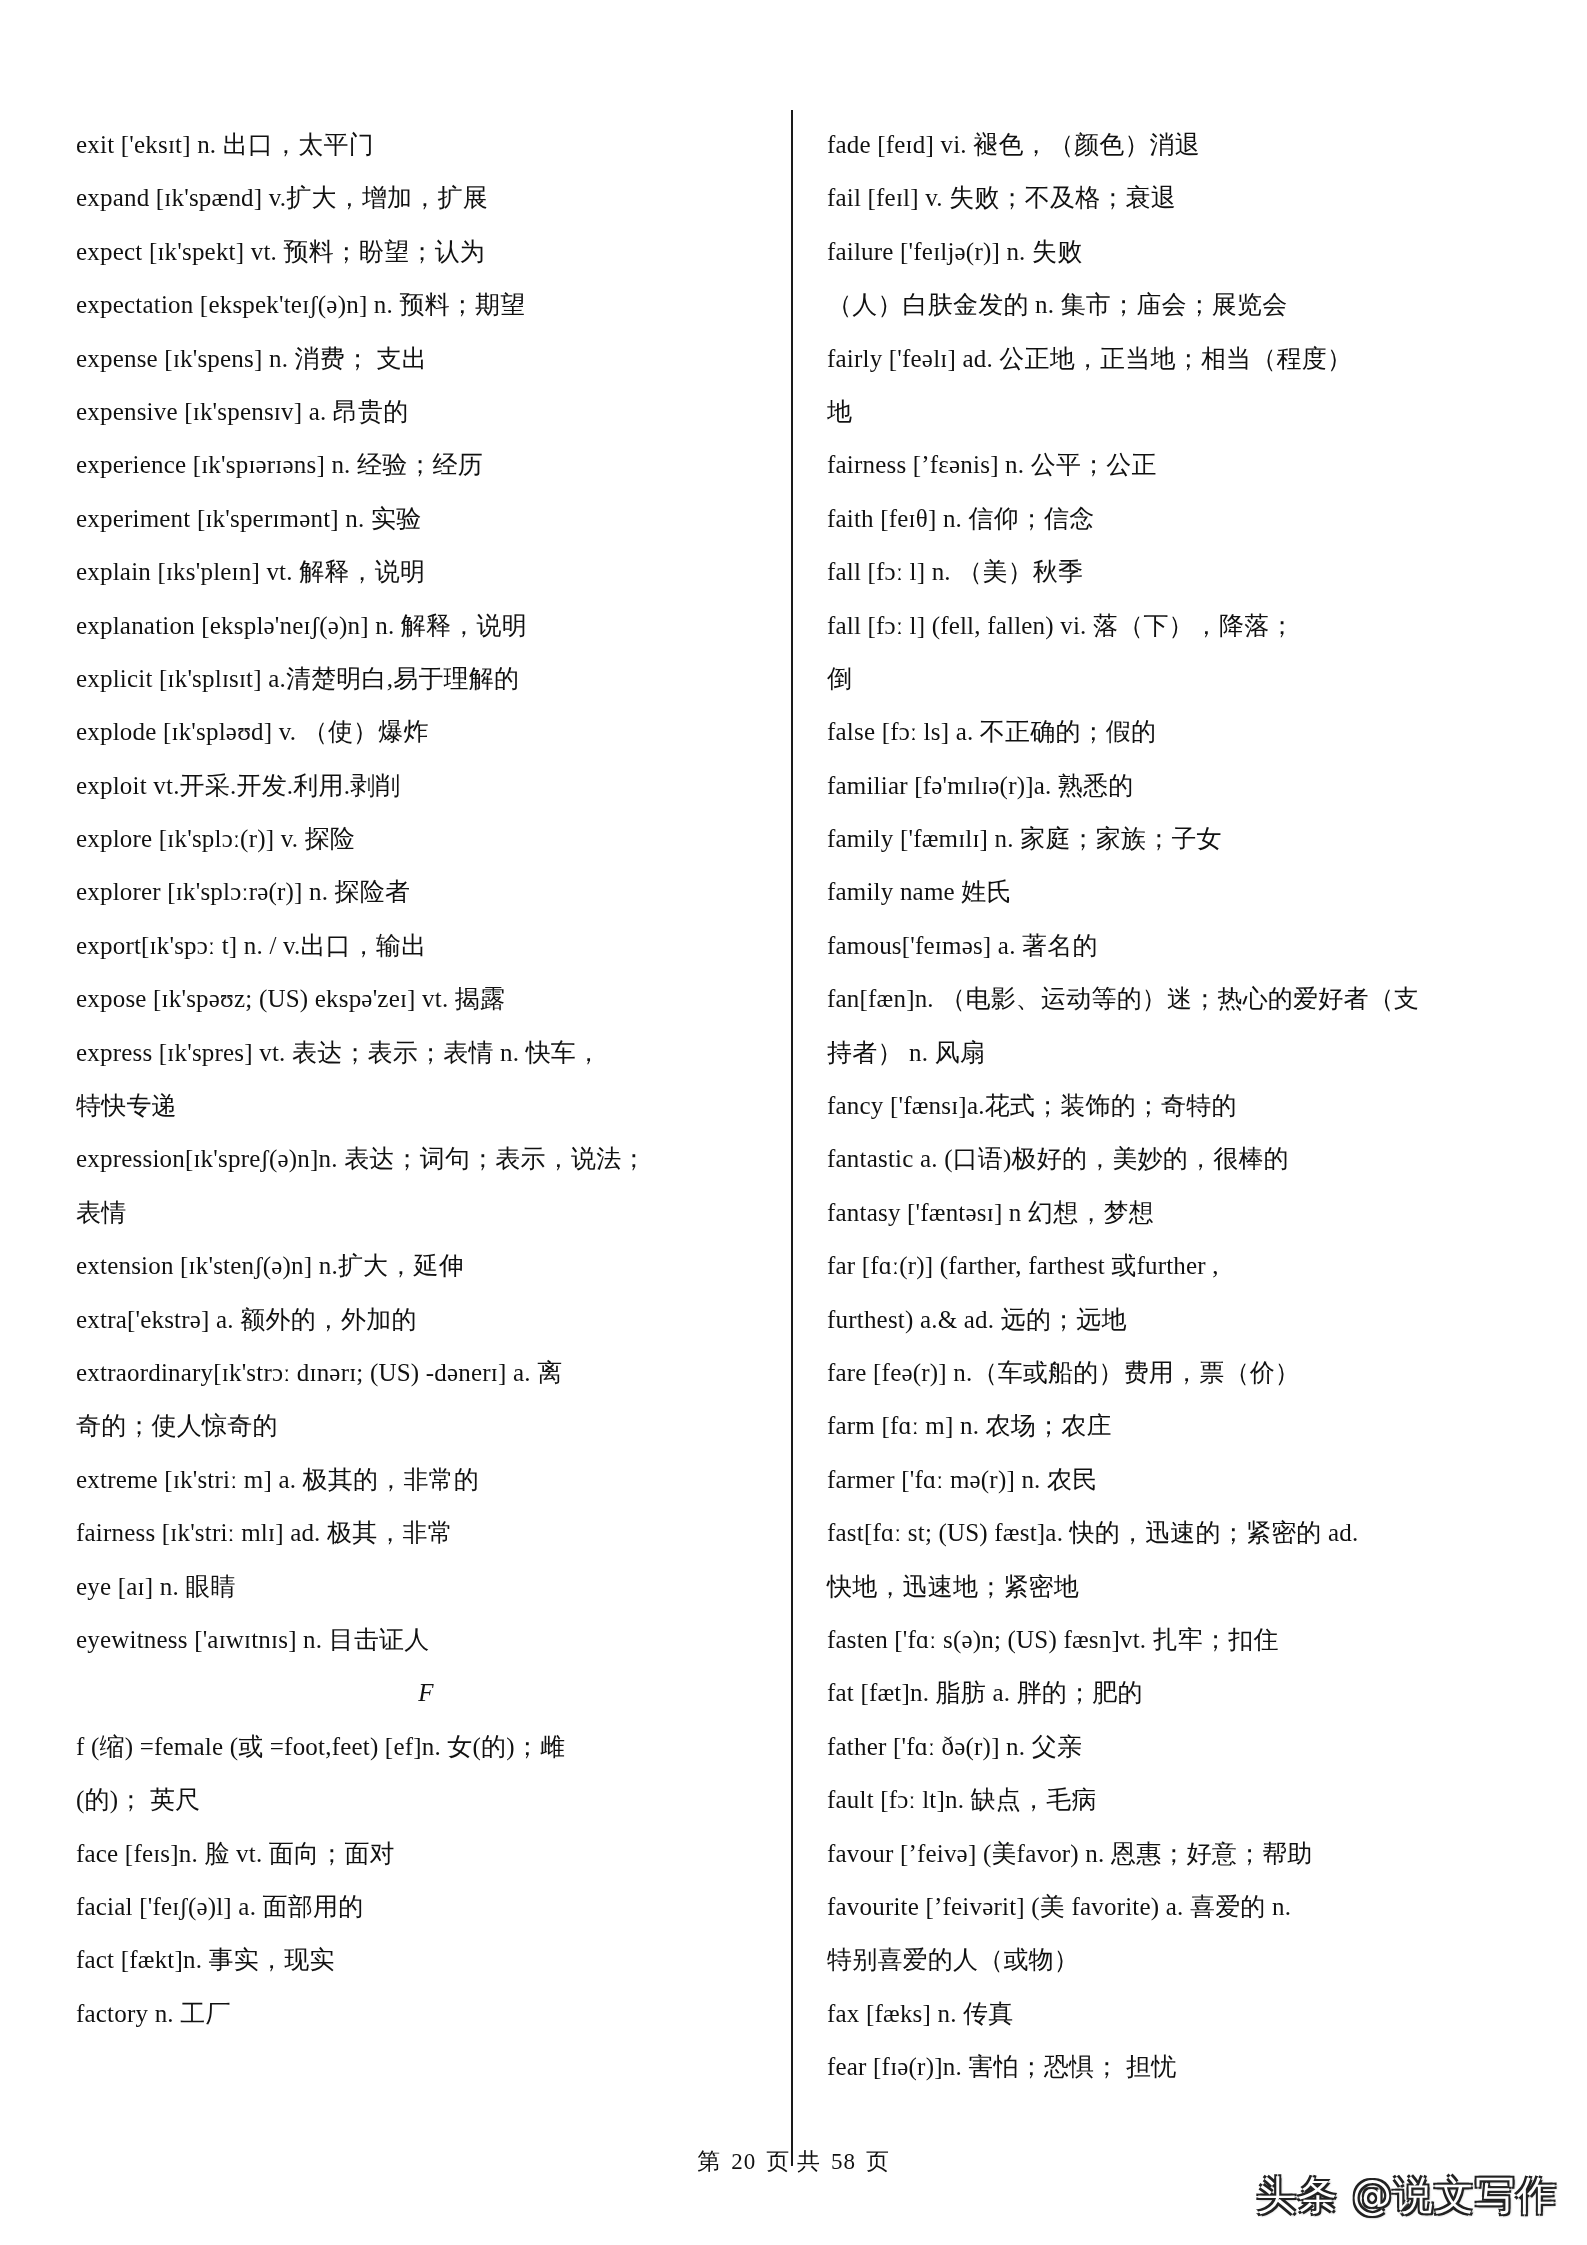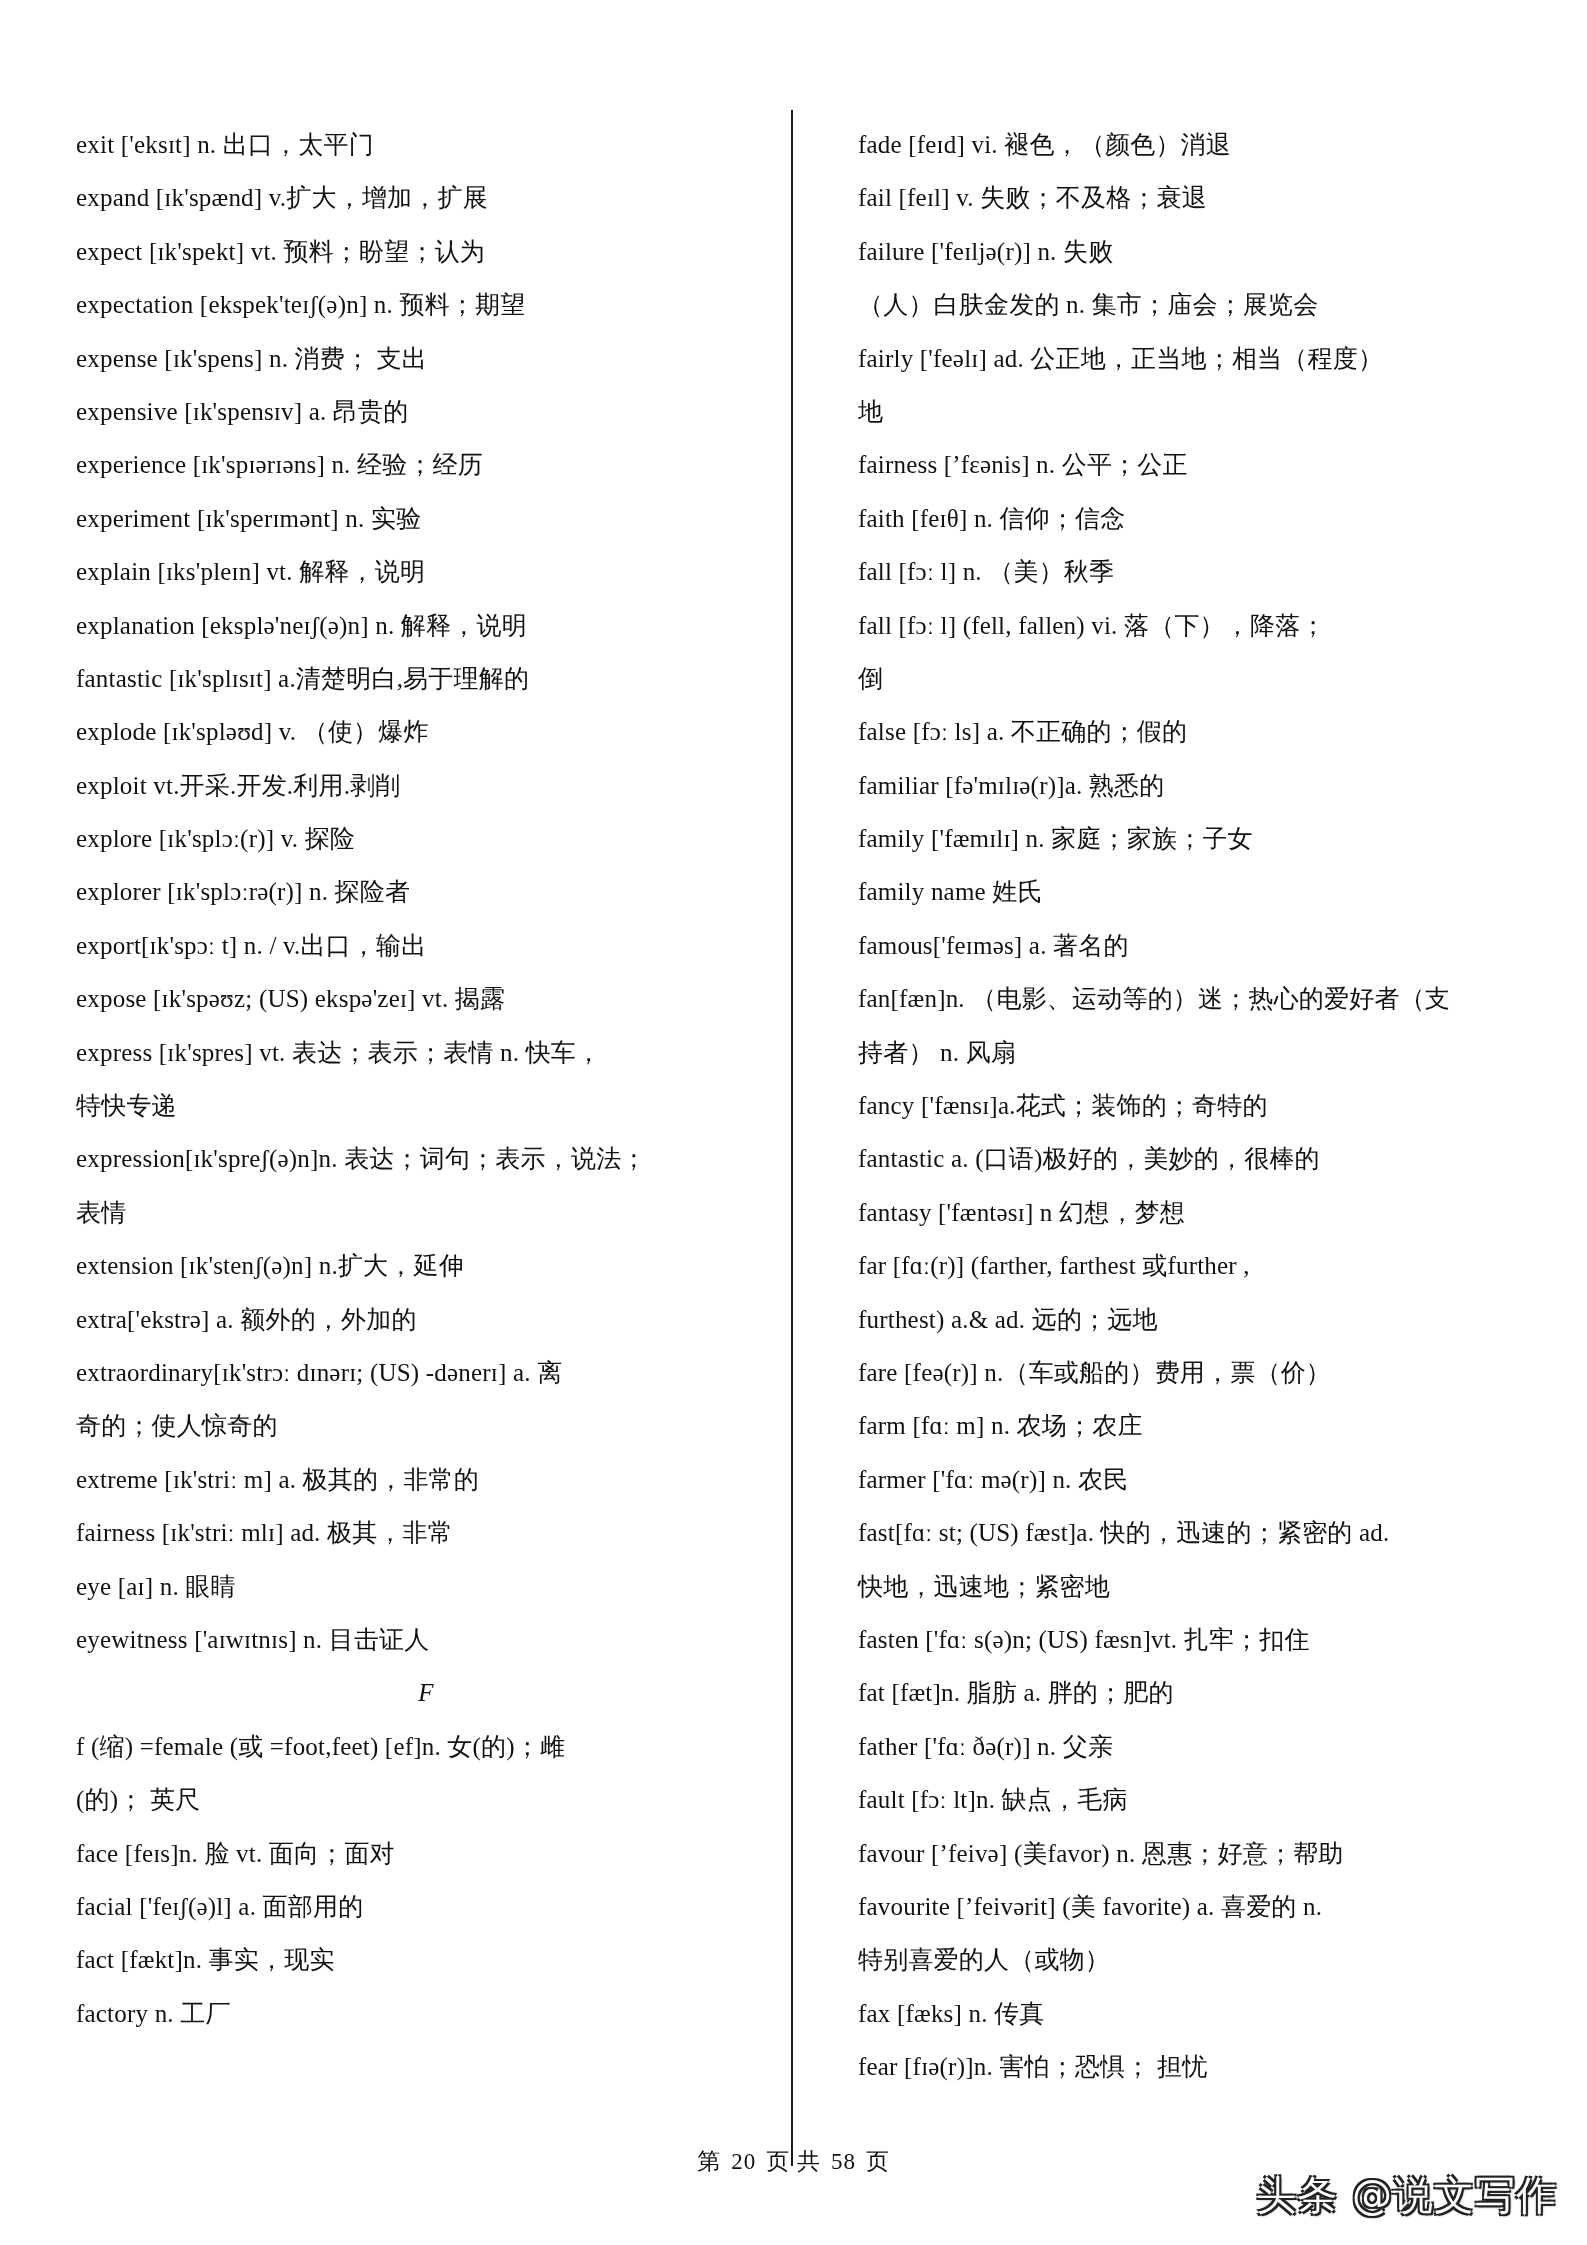--- a/index.html
+++ b/index.html
@@ -4,21 +4,21 @@
 <style>
   html, body { margin: 0; padding: 0; background: #ffffff; }
   body {
     width: 1587px; height: 2245px; position: relative; overflow: hidden;
     font-family: "Liberation Serif", "DejaVu Serif", serif;
     color: #111111;
   }
   .page { position: absolute; left: 0; top: 0; width: 1587px; height: 1997px; border-radius: 15px; }
   .col { position: absolute; top: 124px; }
   .col-left { left: 76px; width: 700px; }
-  .col-right { left: 858px; width: 730px; }
+  .col-right { left: 827px; width: 730px; }
   .line {
     height: 53.4px; line-height: 42px;
     font-size: 25px; white-space: nowrap;
     letter-spacing: 0.2px;
   }
   .line.center { text-align: center; font-style: italic; }
   .divider {
     position: absolute; left: 791px; top: 110px; width: 2px; height: 2056px;
     background: #1a1a1a;
   }
@@ -43,21 +43,21 @@
       <div class="line">exit ['eksɪt] n. 出口，太平门</div>
       <div class="line">expand [ɪk'spænd] v.扩大，增加，扩展</div>
       <div class="line">expect [ɪk'spekt] vt. 预料；盼望；认为</div>
       <div class="line">expectation [ekspek'teɪʃ(ə)n] n. 预料；期望</div>
       <div class="line">expense [ɪk'spens] n. 消费；  支出</div>
       <div class="line">expensive [ɪk'spensɪv] a. 昂贵的</div>
       <div class="line">experience [ɪk'spɪərɪəns] n. 经验；经历</div>
       <div class="line">experiment [ɪk'sperɪmənt] n. 实验</div>
       <div class="line">explain [ɪks'pleɪn] vt. 解释，说明</div>
       <div class="line">explanation [eksplə'neɪʃ(ə)n] n. 解释，说明</div>
-      <div class="line">fantastic  [ɪk'splɪsɪt] a.清楚明白,易于理解的</div>
+      <div class="line">explicit  [ɪk'splɪsɪt] a.清楚明白,易于理解的</div>
       <div class="line">explode  [ɪk'spləʊd] v. （使）爆炸</div>
       <div class="line">exploit vt.开采.开发.利用.剥削</div>
       <div class="line">explore  [ɪk'splɔː(r)] v. 探险</div>
       <div class="line">explorer  [ɪk'splɔːrə(r)] n. 探险者</div>
       <div class="line">export[ɪk'spɔː t] n. / v.出口，输出</div>
       <div class="line">expose  [ɪk'spəʊz; (US) ekspə'zeɪ] vt. 揭露</div>
       <div class="line">express  [ɪk'spres] vt. 表达；表示；表情 n. 快车，</div>
       <div class="line">特快专递</div>
       <div class="line">expression[ɪk'spreʃ(ə)n]n. 表达；词句；表示，说法；</div>
       <div class="line">表情</div>

